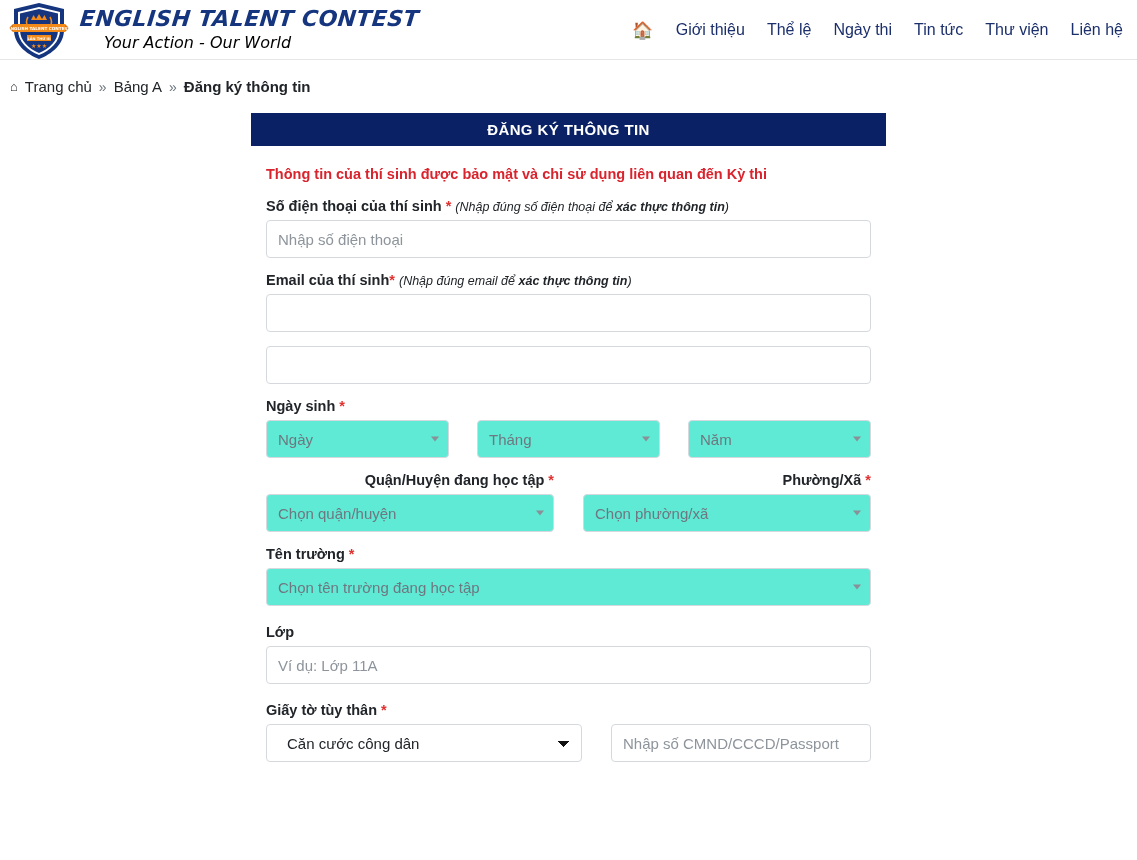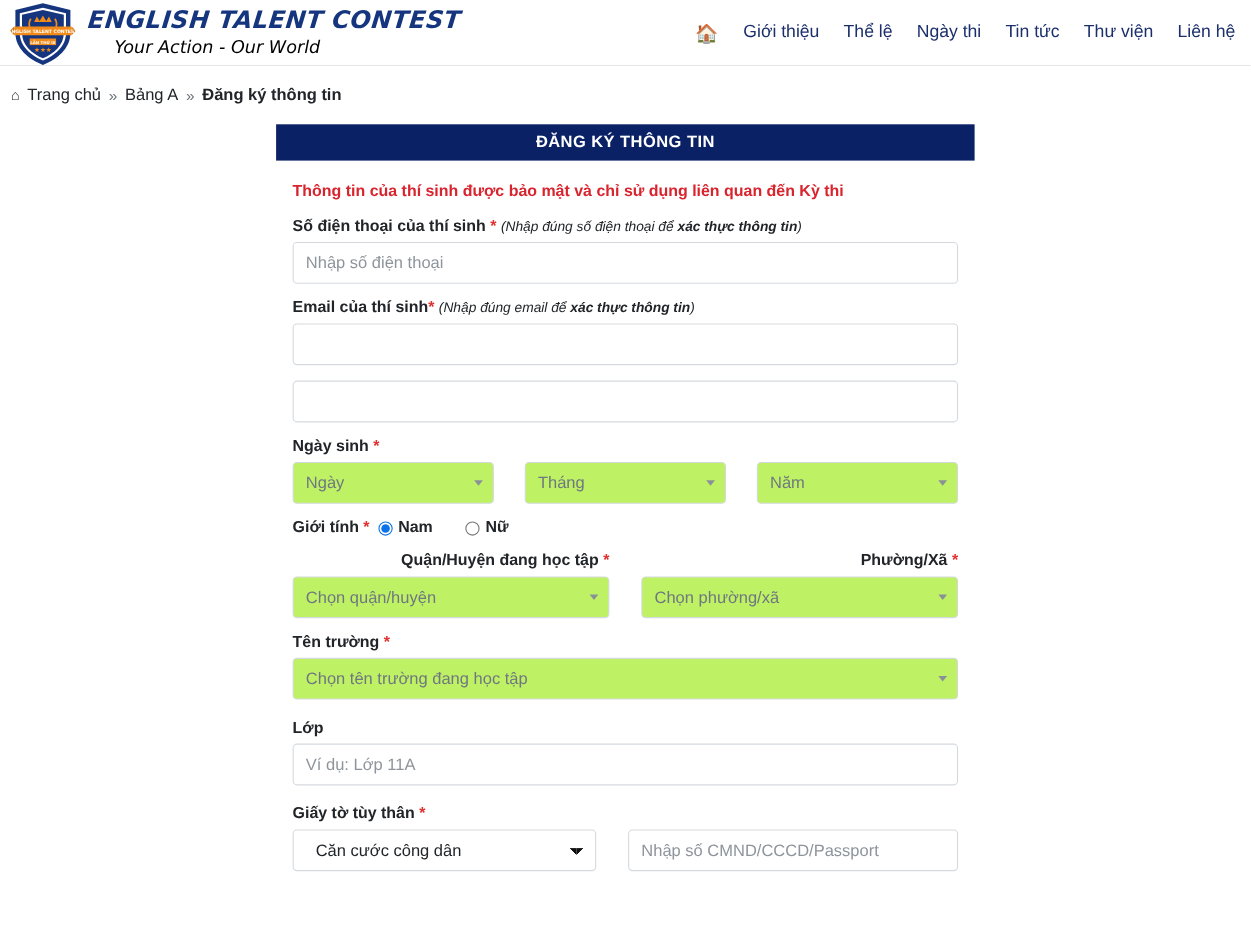--- a/index.html
+++ b/index.html
@@ -157,21 +157,21 @@
     outline: none;
   }
   .text-input::placeholder { color: #8d949b; }
 
   
   .sel {
     position: relative;
     height: 38px;
     border: 1px solid #d5d9de;
     border-radius: 4px;
-    background: #bef264;
+    background: #5eead4;
     display: flex;
     align-items: center;
     padding: 0 28px 0 11px;
     font-size: 15px;
     color: #6f7780;
     cursor: pointer;
     user-select: none;
   }
   .sel .caret {
     position: absolute;
@@ -237,21 +237,21 @@
     margin: 0 5px 0 0;
     accent-color: #0b72e8;
     cursor: pointer;
   }
 
   .half-row { display: flex; text-align: right; }
   .half-left { width: 288px; margin-right: 29px; }
   .half-right { width: 288px; }
 
   .id-row { display: flex; }
-  .id-left { width: 276px; margin-right: 29px; }
+  .id-left { width: 316px; margin-right: 29px; }
   .id-right { flex: 1; }
 </style>
 </head>
 <body>
 
 <div class="site-header">
 
   <div class="brand">
     <div class="logo-badge">
       <svg viewBox="0 0 62 62" width="62" height="62" aria-hidden="true">
@@ -344,34 +344,20 @@
           <span>Tháng</span>
           <span class="caret"></span>
         </div>
         <div class="sel">
           <span>Năm</span>
           <span class="caret"></span>
         </div>
       </div>
     </div>
 
-    <div class="gender-line">
-      <span class="gender-label">
-        <span>Giới tính</span>
-        <span class="req">*</span>
-      </span>
-      <label class="radio-opt">
-        <input type="radio" name="gender" checked="" style="">
-        <span>Nam</span>
-      </label>
-      <label class="radio-opt">
-        <input type="radio" name="gender" style="">
-        <span>Nữ</span>
-      </label>
-    </div>
 
     <div class="half-row">
       <div class="half-left">
         <label class="field-label">
           <span>Quận/Huyện đang học tập</span>
           <span class="req">*</span>
         </label>
         <div class="sel">
           <span>Chọn quận/huyện</span>
           <span class="caret"></span>

